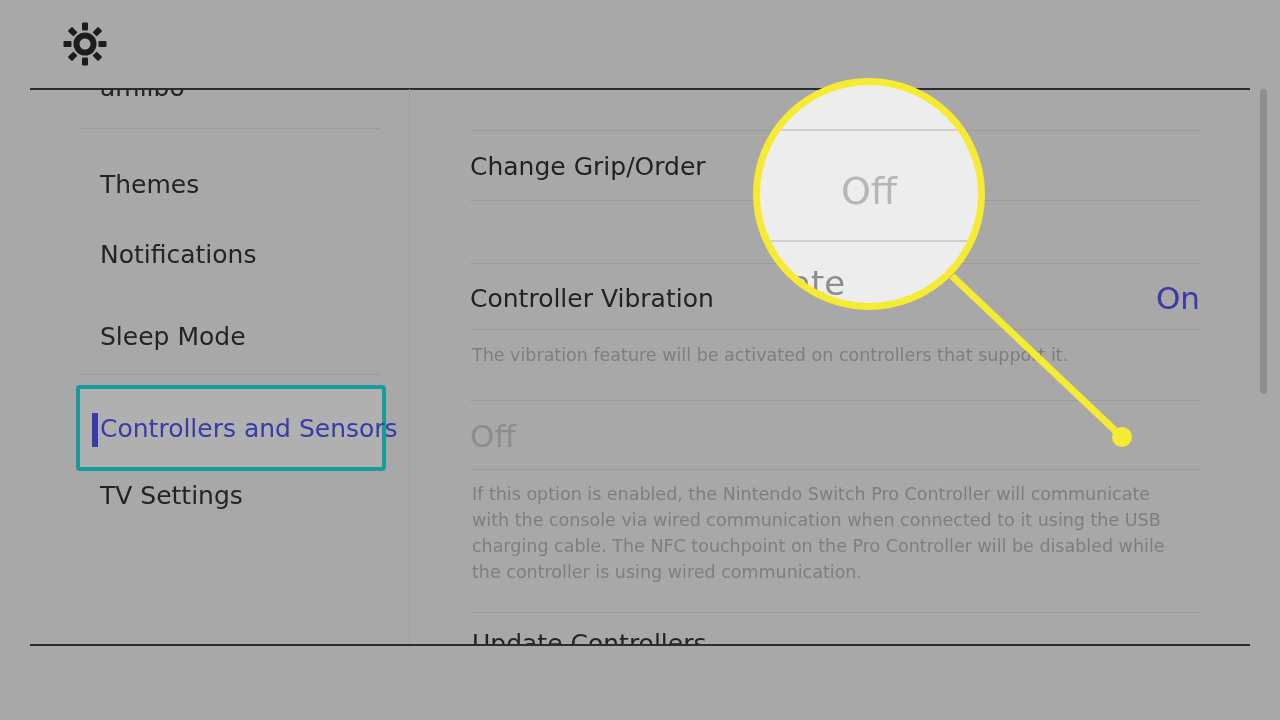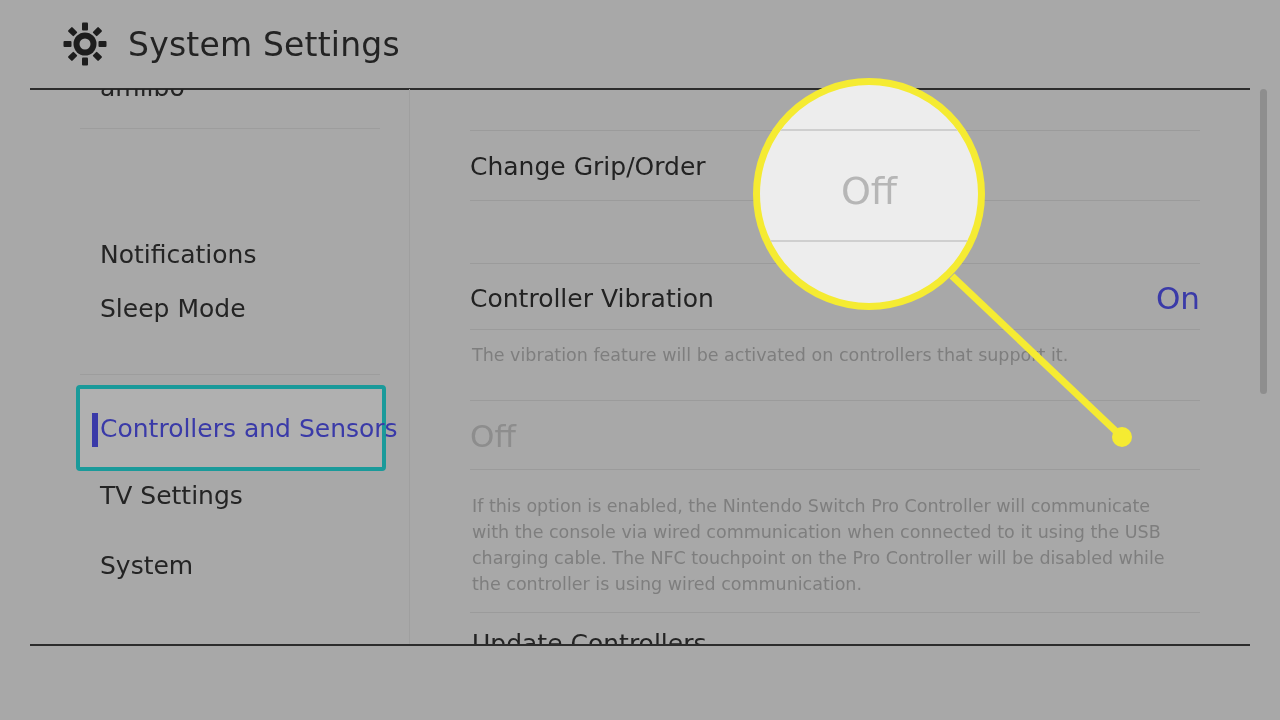--- a/index.html
+++ b/index.html
@@ -257,55 +257,54 @@
           <rect x="35.5" y="19" width="8" height="6" rx="1"></rect>
           <rect x="19" y="0.5" width="6" height="8" rx="1" transform="rotate(45 22 22)"></rect>
           <rect x="19" y="35.5" width="6" height="8" rx="1" transform="rotate(45 22 22)"></rect>
           <rect x="0.5" y="19" width="8" height="6" rx="1" transform="rotate(45 22 22)"></rect>
           <rect x="35.5" y="19" width="8" height="6" rx="1" transform="rotate(45 22 22)"></rect>
         </g>
       </g>
       <circle cx="22" cy="22" r="5.5" fill="#a8a8a8"></circle>
     </svg>
   </span>
-  <span class="title">System Settings</span>
 </div>
 <div id="header-rule"></div>
 
 <div id="main">
 
   <div id="sidebar">
 
     <div class="clipped-top" style="left:100px; top:-16px;">amiibo</div>
 
     <div class="nav-sep" style="top:39px;"></div>
 
+    <div class="nav-item" style="top:68px;">
+      <span class="nav-label">Themes</span>
+    </div>
 
     <div class="nav-item" style="top:138px;">
       <span class="nav-label">Notifications</span>
     </div>
 
-    <div class="nav-item" style="top:192px;text-align:right;">
+    <div class="nav-item" style="top:220px;text-align:right;">
       <span class="nav-label">Sleep Mode</span>
     </div>
 
     <div class="nav-sep" style="top:285px;"></div>
 
     <div class="nav-item selected" style="top:296px; height:86px; width:310px;">
       <span class="sel-bar" style="top:24px;"></span>
       <span class="nav-label">Controllers and Sensors</span>
     </div>
 
     <div class="nav-item" style="top:379px;">
       <span class="nav-label">TV Settings</span>
     </div>
 
-    <div class="nav-item" style="top:449px;">
-      <span class="nav-label">System</span>
-    </div>
 
     <div class="vdivider"></div>
   </div>
 
   <div id="content">
 
     <div class="row-divider" style="top:41px;"></div>
 
     <div class="setting-row" style="top:56px; height:42px;">
       <span class="setting-label">Change Grip/Order</span>
@@ -325,21 +324,21 @@
     <div class="setting-desc" style="top:253px;">The vibration feature will be activated on controllers that support it.</div>
 
     <div class="row-divider" style="top:311px;"></div>
 
     <div class="setting-row" style="top:326px; height:42px;">
       <span class="setting-value value-off">Off</span>
     </div>
 
     <div class="row-divider" style="top:380px;"></div>
 
-    <div class="setting-desc" style="top:404px;">If this option is enabled, the Nintendo Switch Pro Controller will communicate with the console via wired communication when connected to it using the USB charging cable. The NFC touchpoint on the Pro Controller will be disabled while the controller is using wired communication.</div>
+    <div class="setting-desc" style="top:392px;">If this option is enabled, the Nintendo Switch Pro Controller will communicate with the console via wired communication when connected to it using the USB charging cable. The NFC touchpoint on the Pro Controller will be disabled while the controller is using wired communication.</div>
 
     <div class="row-divider" style="top:523px;"></div>
 
     <div class="clipped-bottom" style="left:62px; top:540px;">Update Controllers</div>
   </div>
 
   <div id="scroll-track">
     <div id="scroll-thumb" style="left:2px;"></div>
   </div>
 </div>
@@ -355,15 +354,16 @@
 </div>
 
 <svg id="annot-line">
   <line x1="952" y1="276" x2="1122" y2="437" stroke="#f5eb32" stroke-width="7"></line>
 </svg>
 
 <div id="magnifier">
   <div class="mag-rule" style="top:44px;"></div>
   <div class="mag-rule" style="top:155px;"></div>
   <div id="mag-off">Off</div>
+  <div id="mag-sub">icate</div>
 </div>
 
 <div id="mag-dot"></div>
 
 </body></html>

